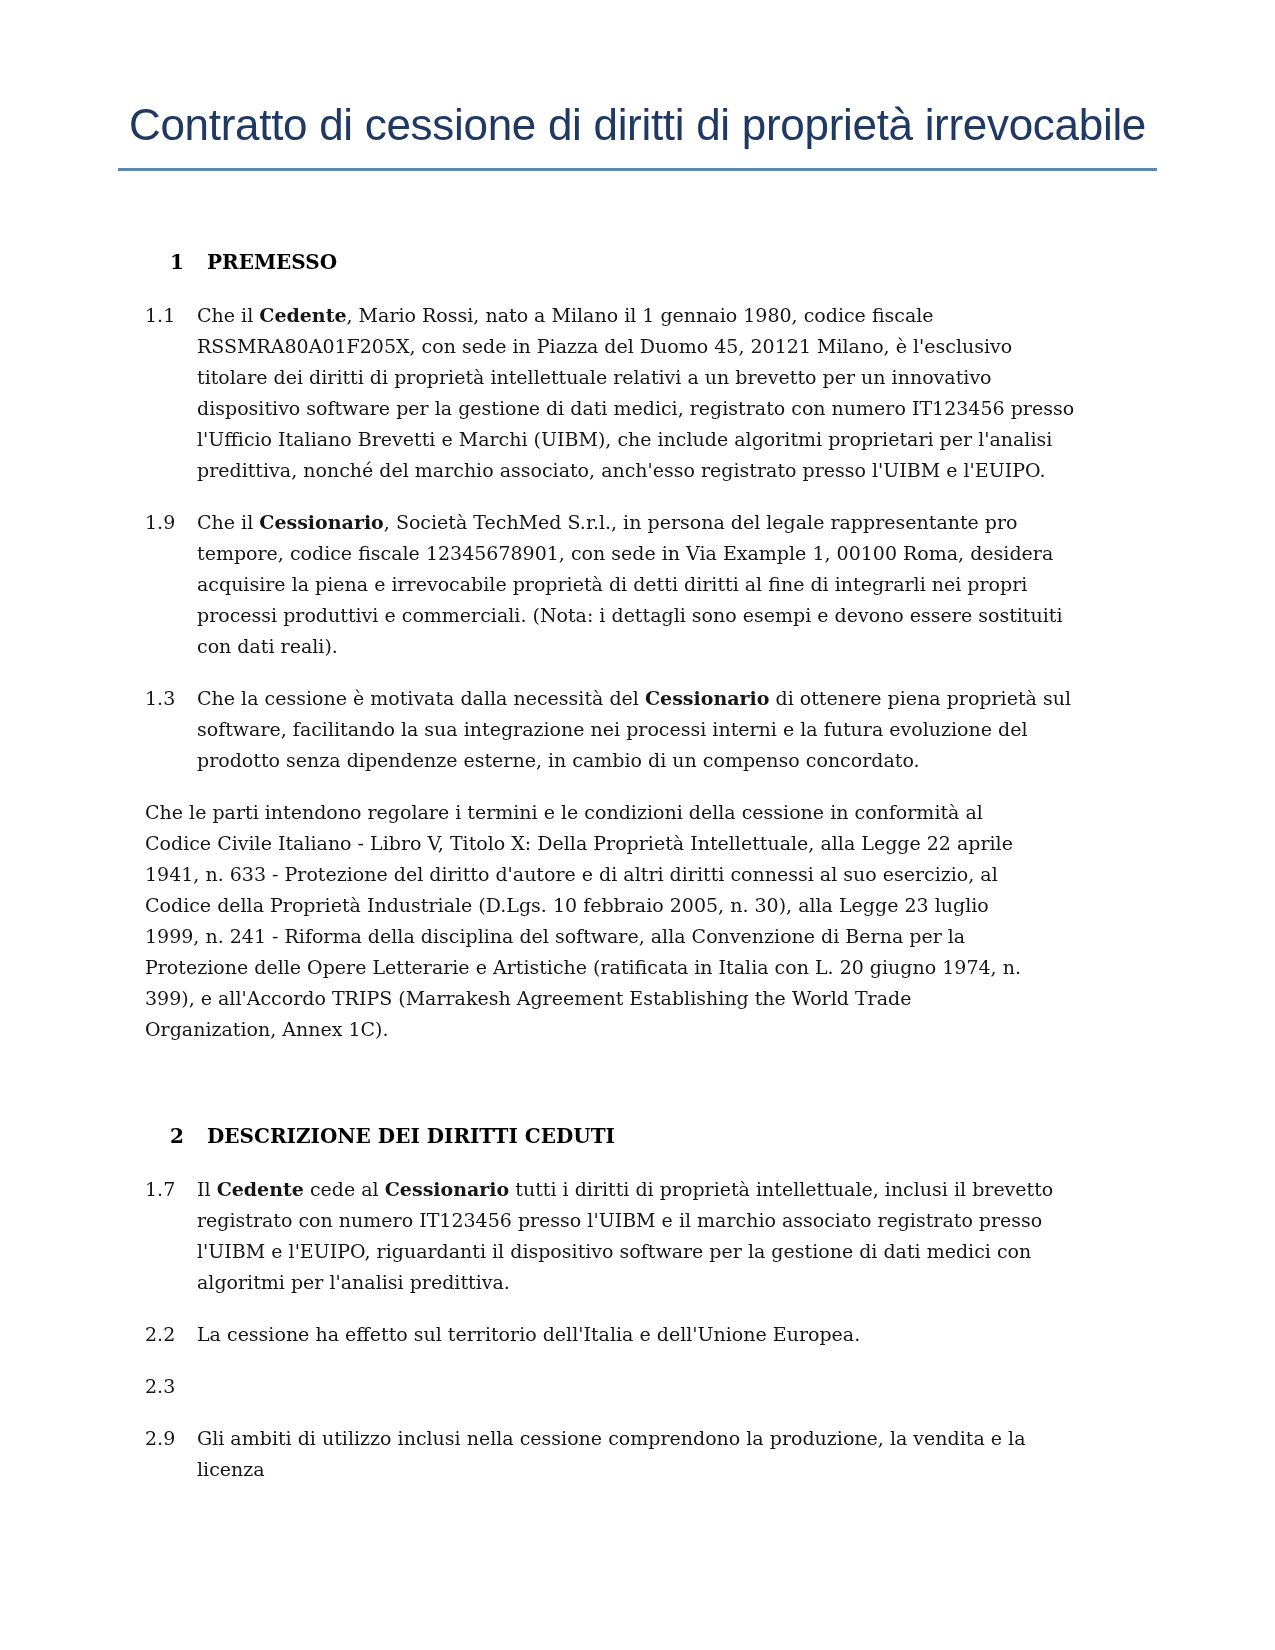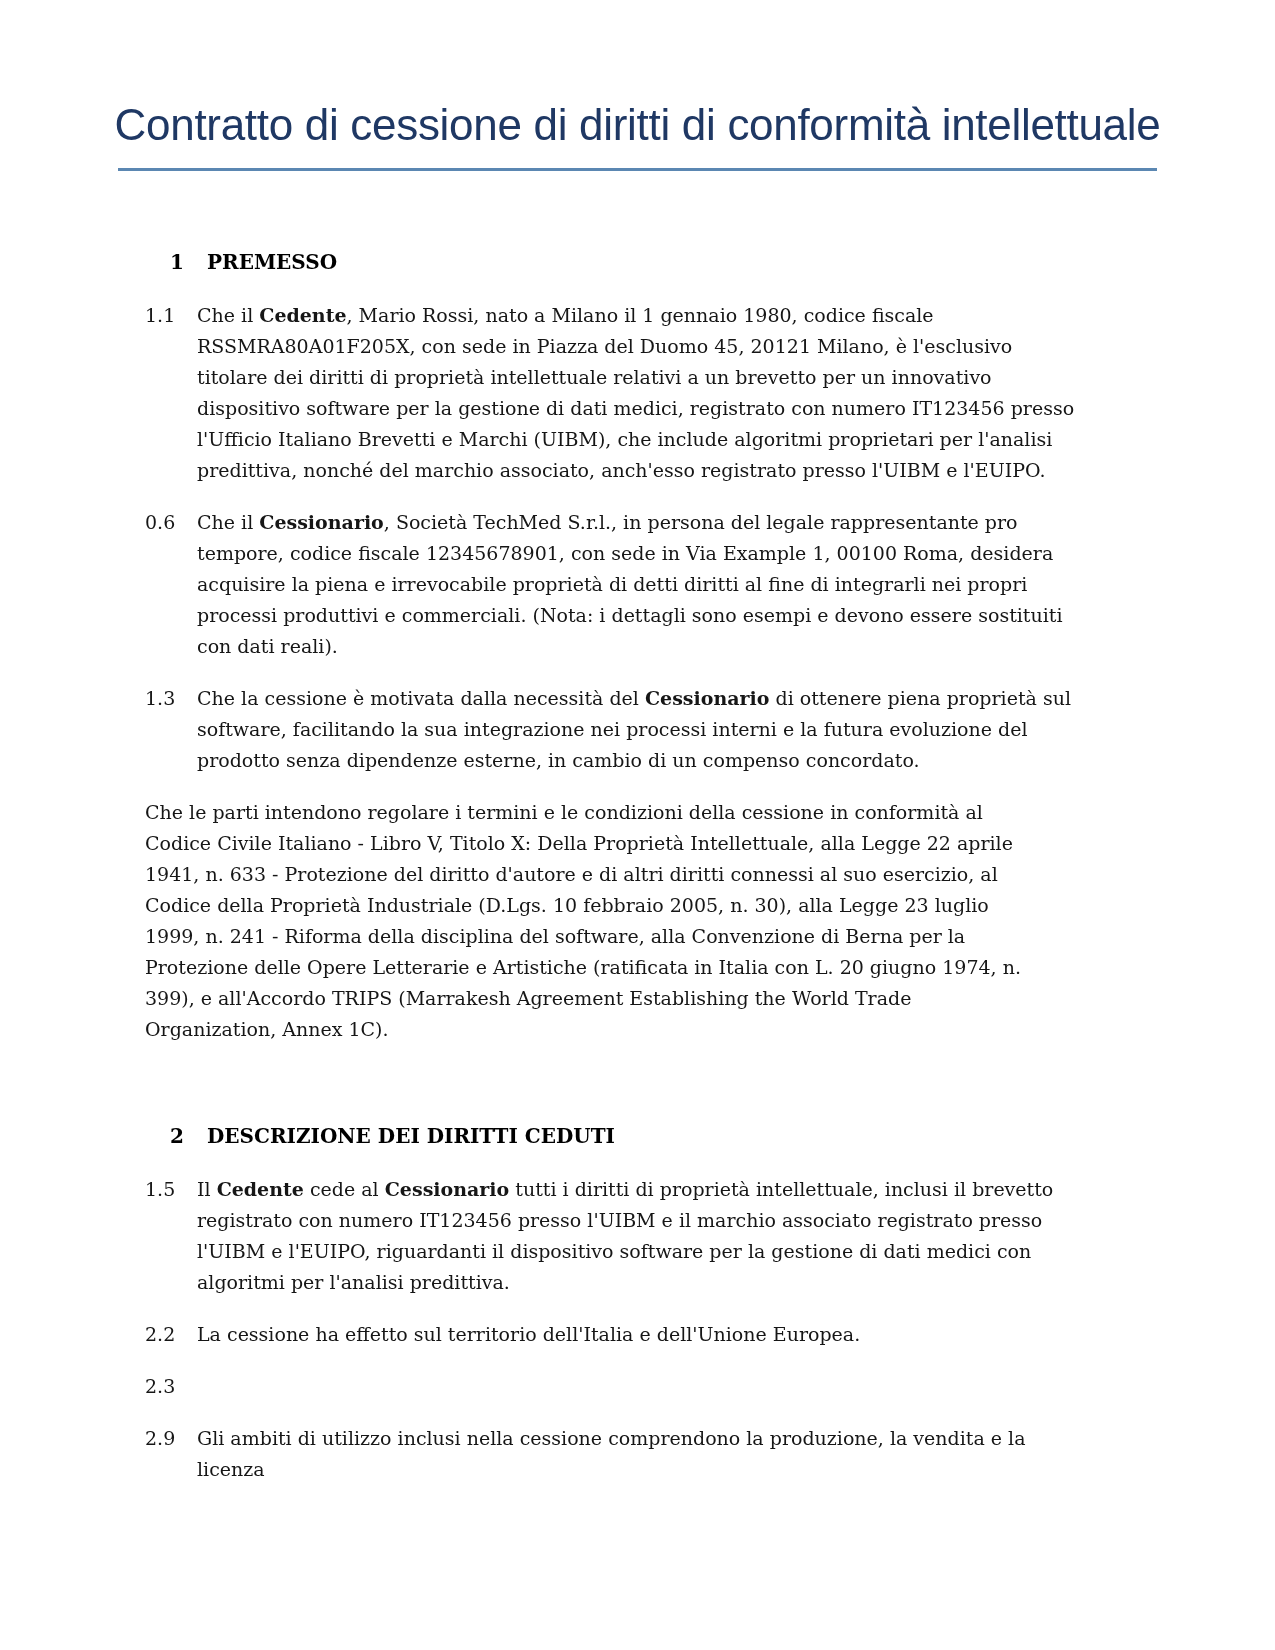--- a/index.html
+++ b/index.html
@@ -73,53 +73,53 @@
     width:883px;
     margin:0;
   }
   .clause-text b{ font-weight:700; }
 </style>
 </head>
 <body>
 
 <div class="page">
   <header>
-    <h1 class="doc-title">Contratto di cessione di diritti di conformità intellettuale</h1>
+    <h1 class="doc-title">Contratto di cessione di diritti di proprietà irrevocabile</h1>
     <hr class="title-rule">
   </header>
 
   <main class="doc-body" id="sections-container">
       <section class="doc-section">
         <h2 class="sec-heading">
           <span class="sec-num">1</span>
           <span class="sec-title">PREMESSO</span>
         </h2>
         <div class="clause">
           <span class="clause-num">1.1</span>
           <p class="clause-text">Che il <b>Cedente</b>, Mario Rossi, nato a Milano il 1 gennaio 1980, codice fiscale RSSMRA80A01F205X, con sede in Piazza del Duomo 45, 20121 Milano, è l'esclusivo titolare dei diritti di proprietà intellettuale relativi a un brevetto per un innovativo dispositivo software per la gestione di dati medici, registrato con numero IT123456 presso l'Ufficio Italiano Brevetti e Marchi (UIBM), che include algoritmi proprietari per l'analisi predittiva, nonché del marchio associato, anch'esso registrato presso l'UIBM e l'EUIPO.</p>
         </div>
         <div class="clause">
-          <span class="clause-num">0.6</span>
+          <span class="clause-num">1.9</span>
           <p class="clause-text">Che il <b>Cessionario</b>, Società TechMed S.r.l., in persona del legale rappresentante pro tempore, codice fiscale 12345678901, con sede in Via Example 1, 00100 Roma, desidera acquisire la piena e irrevocabile proprietà di detti diritti al fine di integrarli nei propri processi produttivi e commerciali. (Nota: i dettagli sono esempi e devono essere sostituiti con dati reali).</p>
         </div>
         <div class="clause">
           <span class="clause-num">1.3</span>
           <p class="clause-text">Che la cessione è motivata dalla necessità del <b>Cessionario</b> di ottenere piena proprietà sul software, facilitando la sua integrazione nei processi interni e la futura evoluzione del prodotto senza dipendenze esterne, in cambio di un compenso concordato.</p>
         </div>
         <div class="clause">
           <p class="clause-text">Che le parti intendono regolare i termini e le condizioni della cessione in conformità al Codice Civile Italiano - Libro V, Titolo X: Della Proprietà Intellettuale, alla Legge 22 aprile 1941, n. 633 - Protezione del diritto d'autore e di altri diritti connessi al suo esercizio, al Codice della Proprietà Industriale (D.Lgs. 10 febbraio 2005, n. 30), alla Legge 23 luglio 1999, n. 241 - Riforma della disciplina del software, alla Convenzione di Berna per la Protezione delle Opere Letterarie e Artistiche (ratificata in Italia con L. 20 giugno 1974, n. 399), e all'Accordo TRIPS (Marrakesh Agreement Establishing the World Trade Organization, Annex 1C).</p>
         </div>
       </section>
       <section class="doc-section">
         <h2 class="sec-heading">
           <span class="sec-num">2</span>
           <span class="sec-title">DESCRIZIONE DEI DIRITTI CEDUTI</span>
         </h2>
         <div class="clause">
-          <span class="clause-num">1.5</span>
+          <span class="clause-num">1.7</span>
           <p class="clause-text">Il <b>Cedente</b> cede al <b>Cessionario</b> tutti i diritti di proprietà intellettuale, inclusi il brevetto registrato con numero IT123456 presso l'UIBM e il marchio associato registrato presso l'UIBM e l'EUIPO, riguardanti il dispositivo software per la gestione di dati medici con algoritmi per l'analisi predittiva.</p>
         </div>
         <div class="clause">
           <span class="clause-num">2.2</span>
           <p class="clause-text">La cessione ha effetto sul territorio dell'Italia e dell'Unione Europea.</p>
         </div>
         <div class="clause">
           <span class="clause-num">2.3</span>
         </div>
         <div class="clause">

